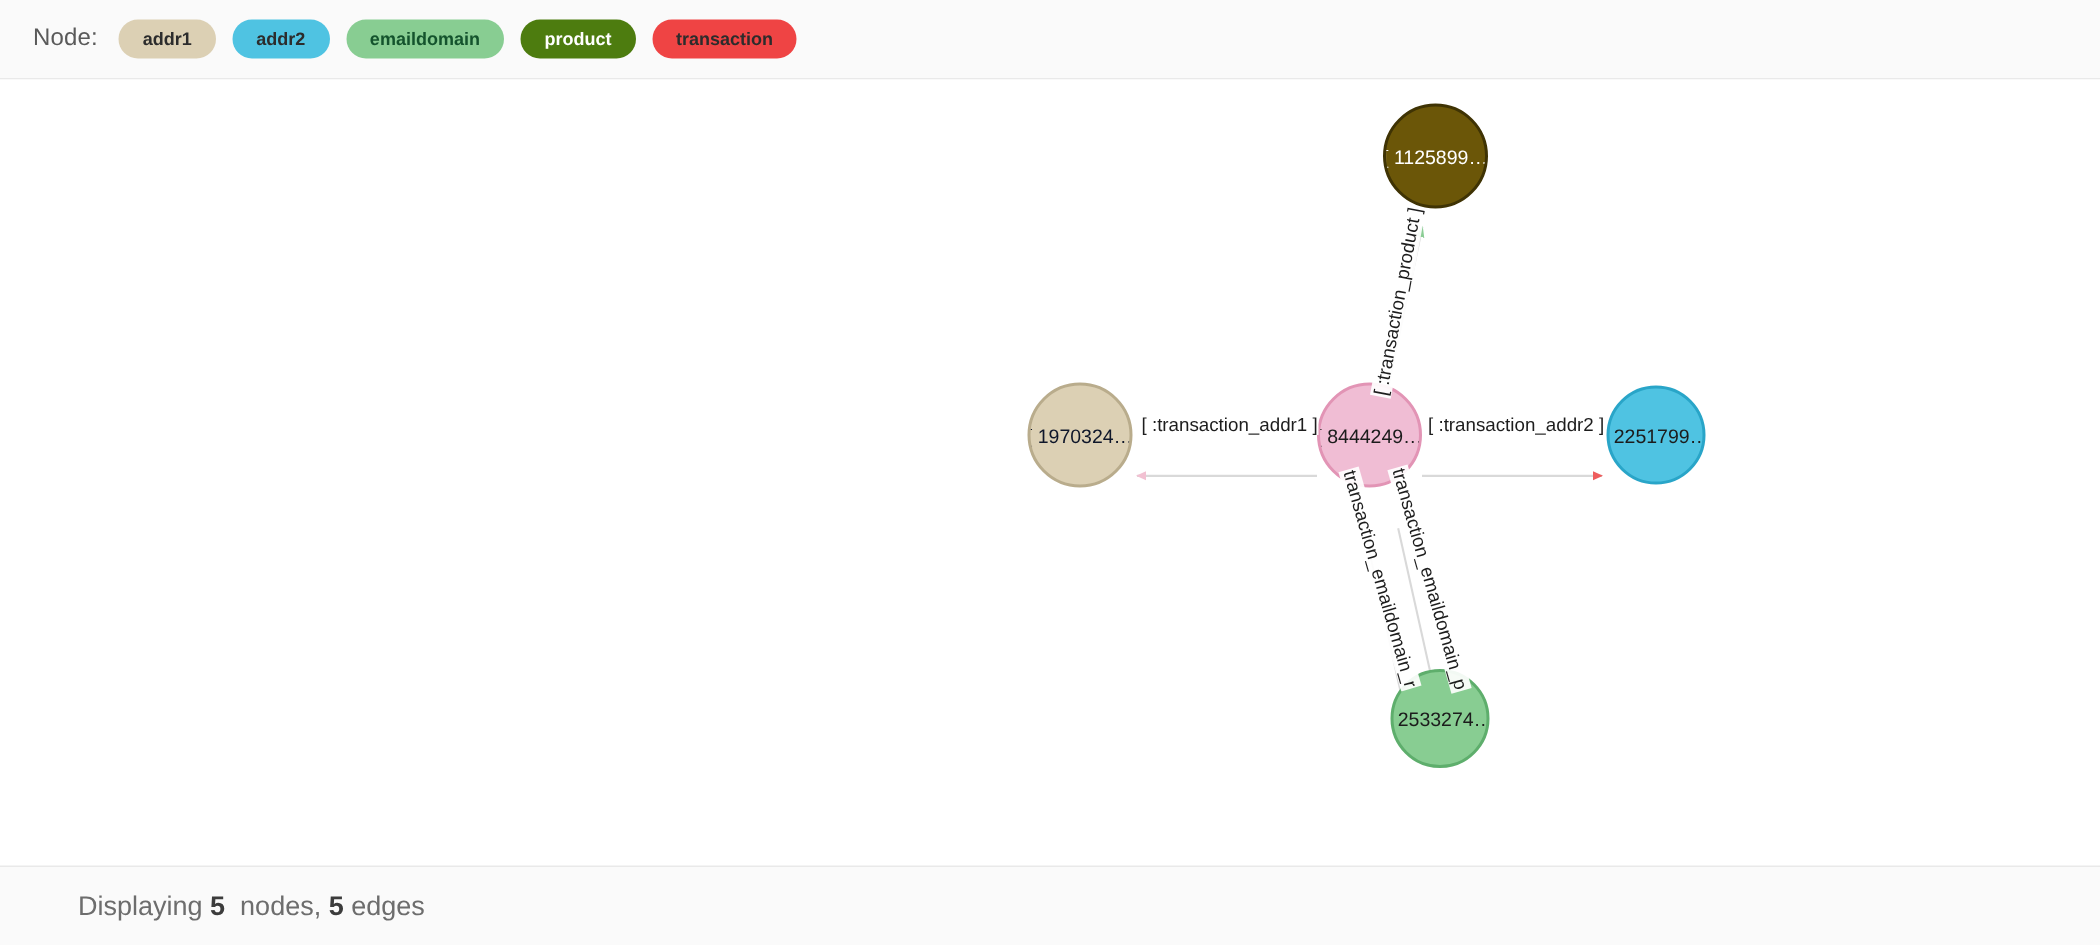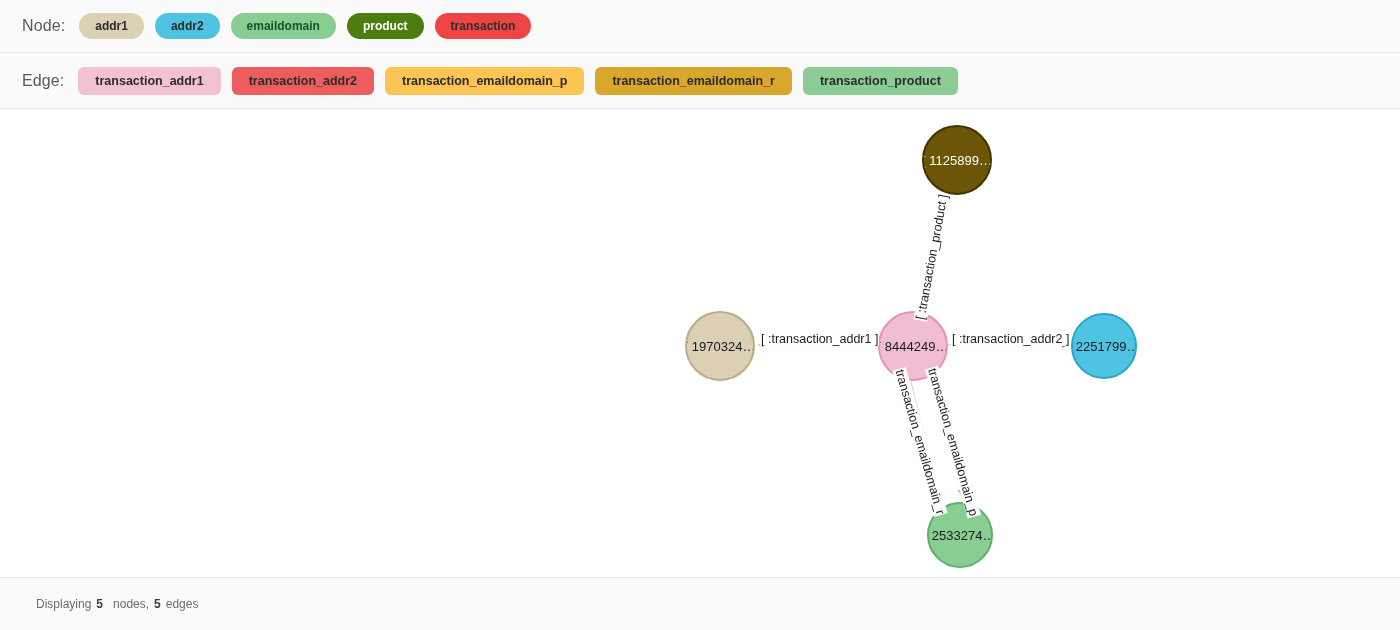--- a/index.html
+++ b/index.html
@@ -86,54 +86,44 @@
     z-index:4;
     transform-origin:center center;
   }
 
   
   .footer{
     flex:0 0 auto;
     height:52px;
     background:#fafafa;
     display:flex;align-items:center;
-    padding-left:36px;
+    padding-left:52px;
     box-sizing:border-box;
     color:#6d6d6d;
-    font-size:12px;
+    font-size:18px;
   }
   .footer b{color:#3c3c3c;font-weight:bold;}
   .footer .sp{display:inline-block;width:5px;}
 </style>
 </head>
 <body>
 
 <div class="app">
 
   <div class="legend-row node-row">
     <div class="legend-label">Node:</div>
     <div class="chips" id="node-chips">
         <div class="chip" style="background: rgb(220, 208, 180); color: rgb(44, 44, 44); text-align: right;">addr1</div>
         <div class="chip" style="background: rgb(79, 195, 226); color: rgb(44, 44, 44);">addr2</div>
         <div class="chip" style="background: rgb(136, 205, 146); color: #14532d;">emaildomain</div>
         <div class="chip" style="background: #4d7c0f; color: rgb(255, 255, 255);">product</div>
         <div class="chip" style="background: #ef4444; color: rgb(44, 44, 44);">transaction</div>
       </div>
   </div>
 
-  <div class="legend-row edge-row">
-    <div class="legend-label">Edge:</div>
-    <div class="chips" id="edge-chips">
-        <div class="chip" style="background: rgb(242, 193, 210); color: rgb(44, 44, 44);">transaction_addr1</div>
-        <div class="chip" style="background: rgb(238, 93, 93); color: rgb(44, 44, 44);">transaction_addr2</div>
-        <div class="chip" style="background: rgb(251, 196, 83); color: rgb(44, 44, 44);">transaction_emaildomain_p</div>
-        <div class="chip" style="background: rgb(217, 166, 46); color: rgb(44, 44, 44);">transaction_emaildomain_r</div>
-        <div class="chip" style="background: rgb(139, 205, 149); color: rgb(44, 44, 44);">transaction_product</div>
-      </div>
-  </div>
 
   <div class="canvas" id="canvas">
     <svg id="edge-svg" viewBox="0 0 1400 470" preserveAspectRatio="none">
         <defs>
           <marker id="arrow-e-addr1" viewBox="0 0 10 10" refX="9" refY="5" markerWidth="5" markerHeight="5" orient="auto-start-reverse">
             <path d="M0,1 L10,5 L0,9 z" fill="#f2c1d2"></path>
           </marker>
           <marker id="arrow-e-addr2" viewBox="0 0 10 10" refX="9" refY="5" markerWidth="5" markerHeight="5" orient="auto-start-reverse">
             <path d="M0,1 L10,5 L0,9 z" fill="#ee5d5d"></path>
           </marker>

